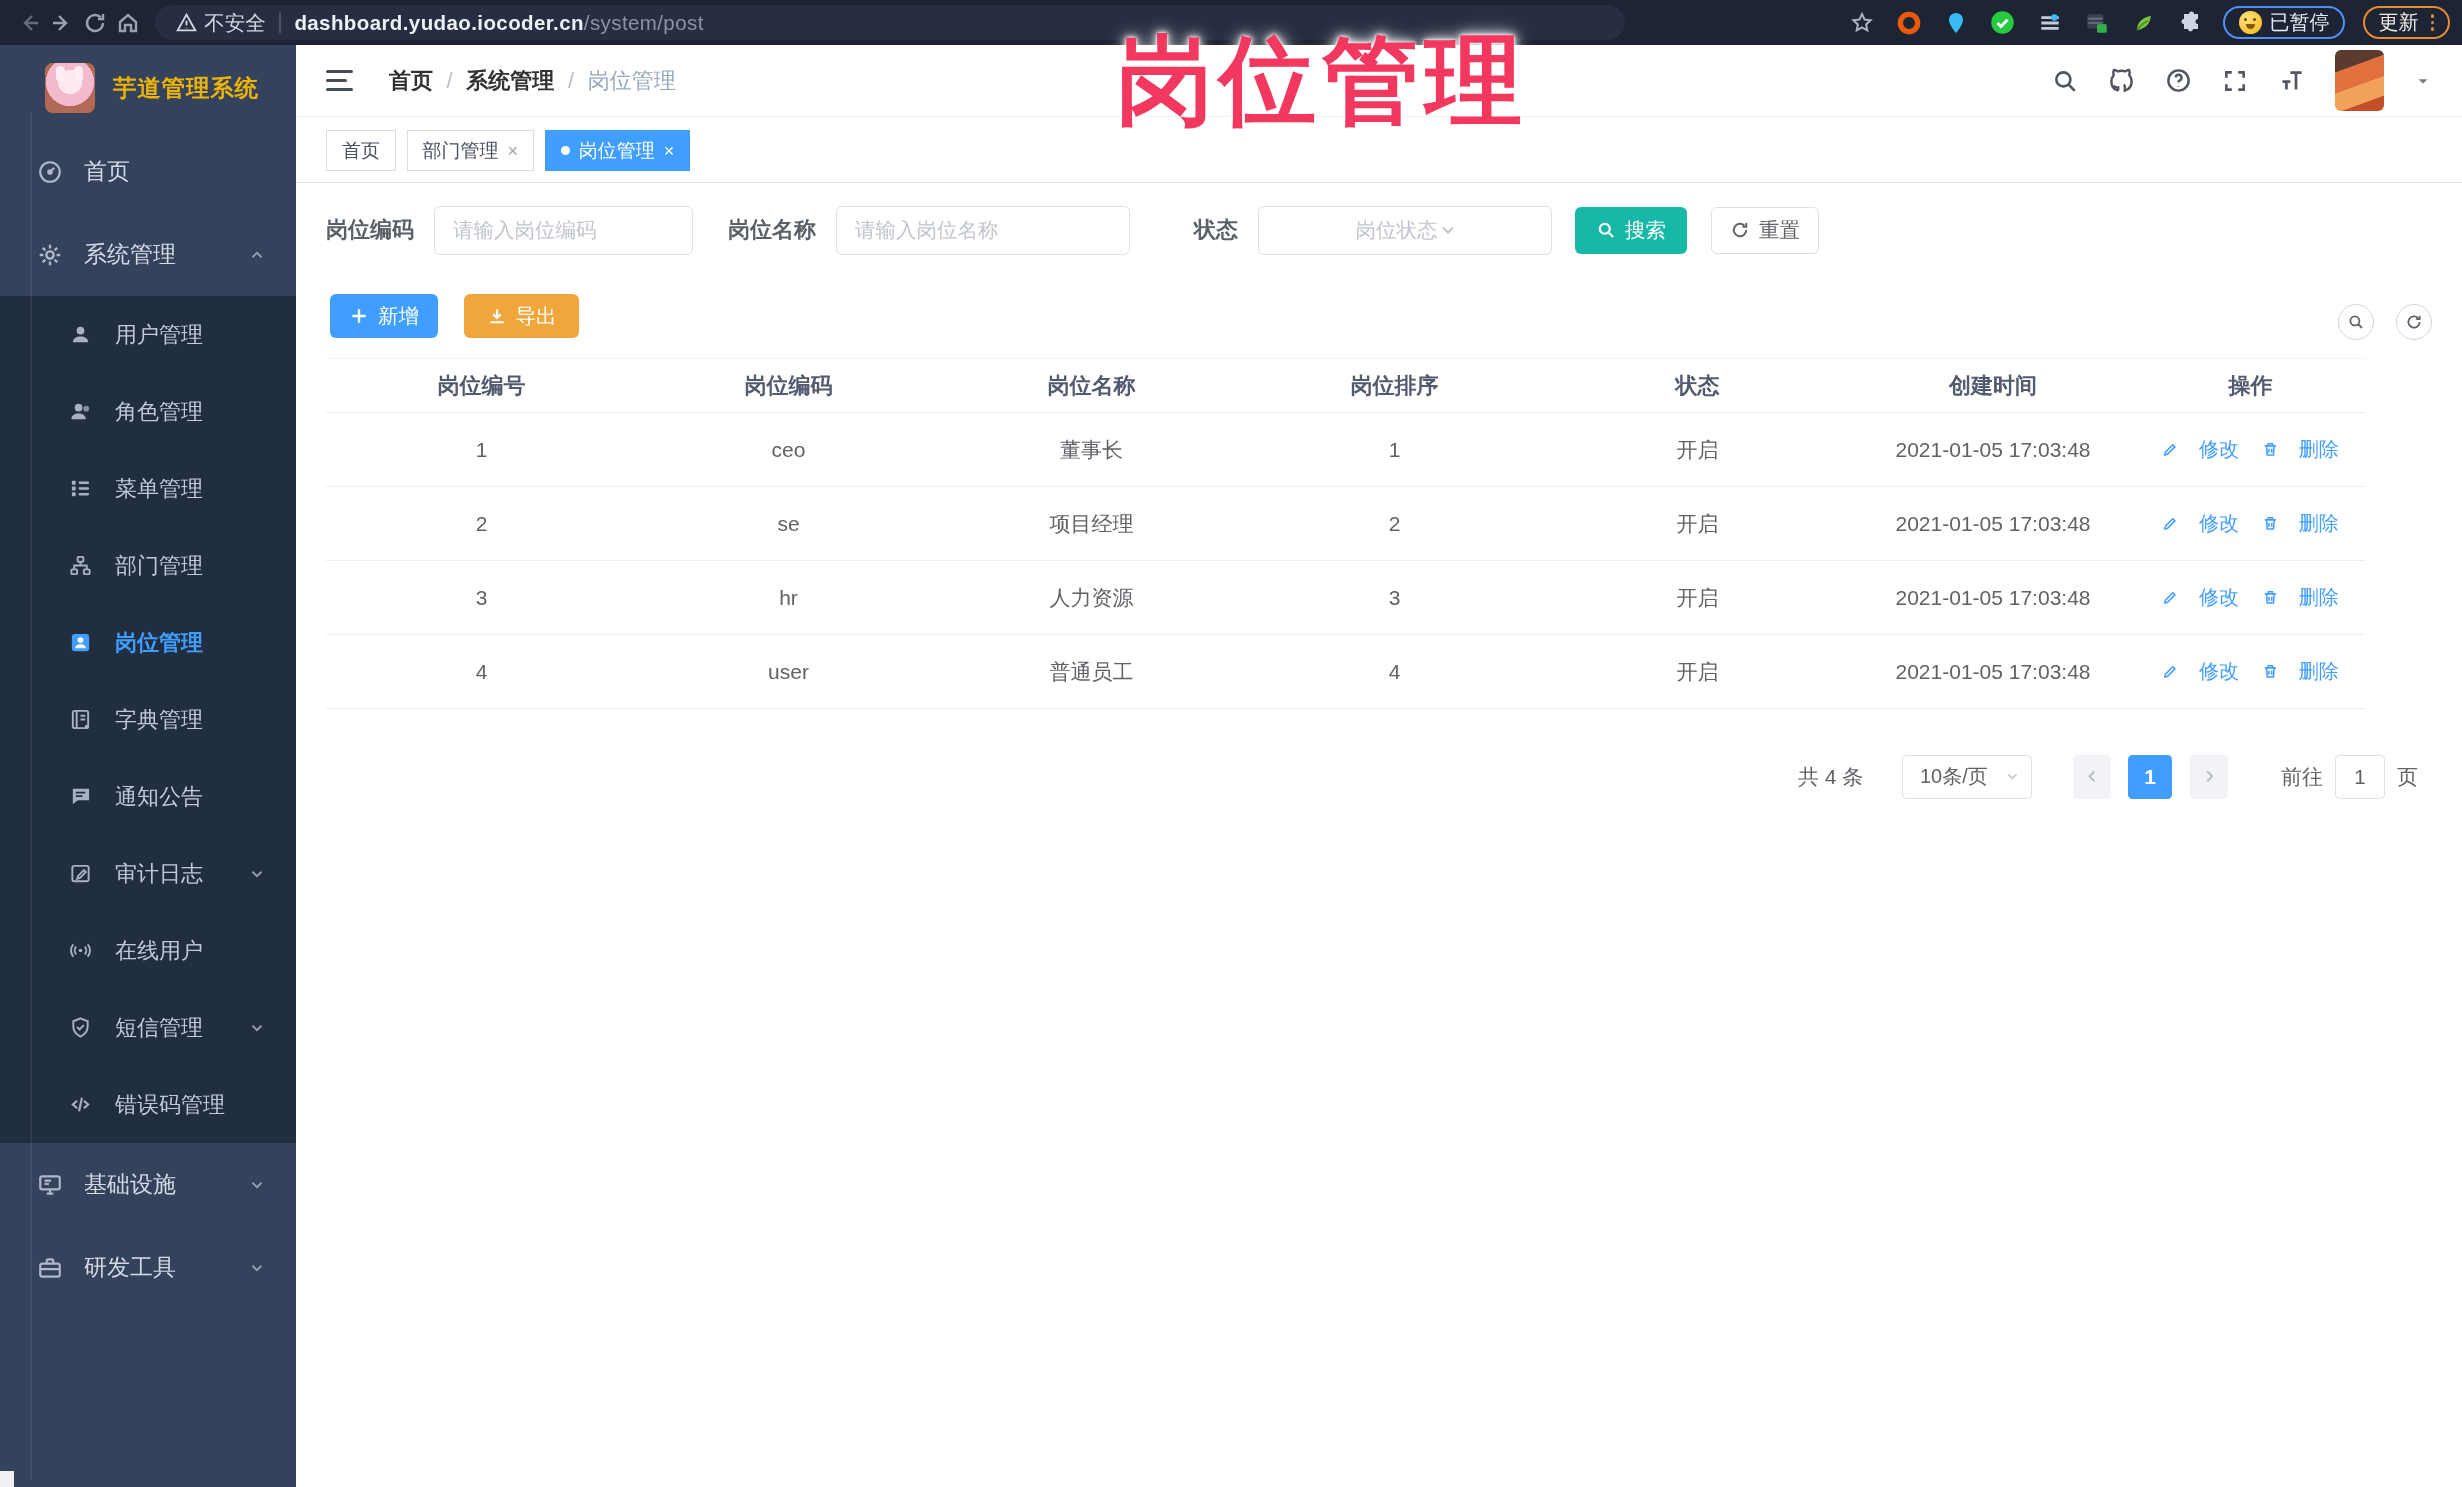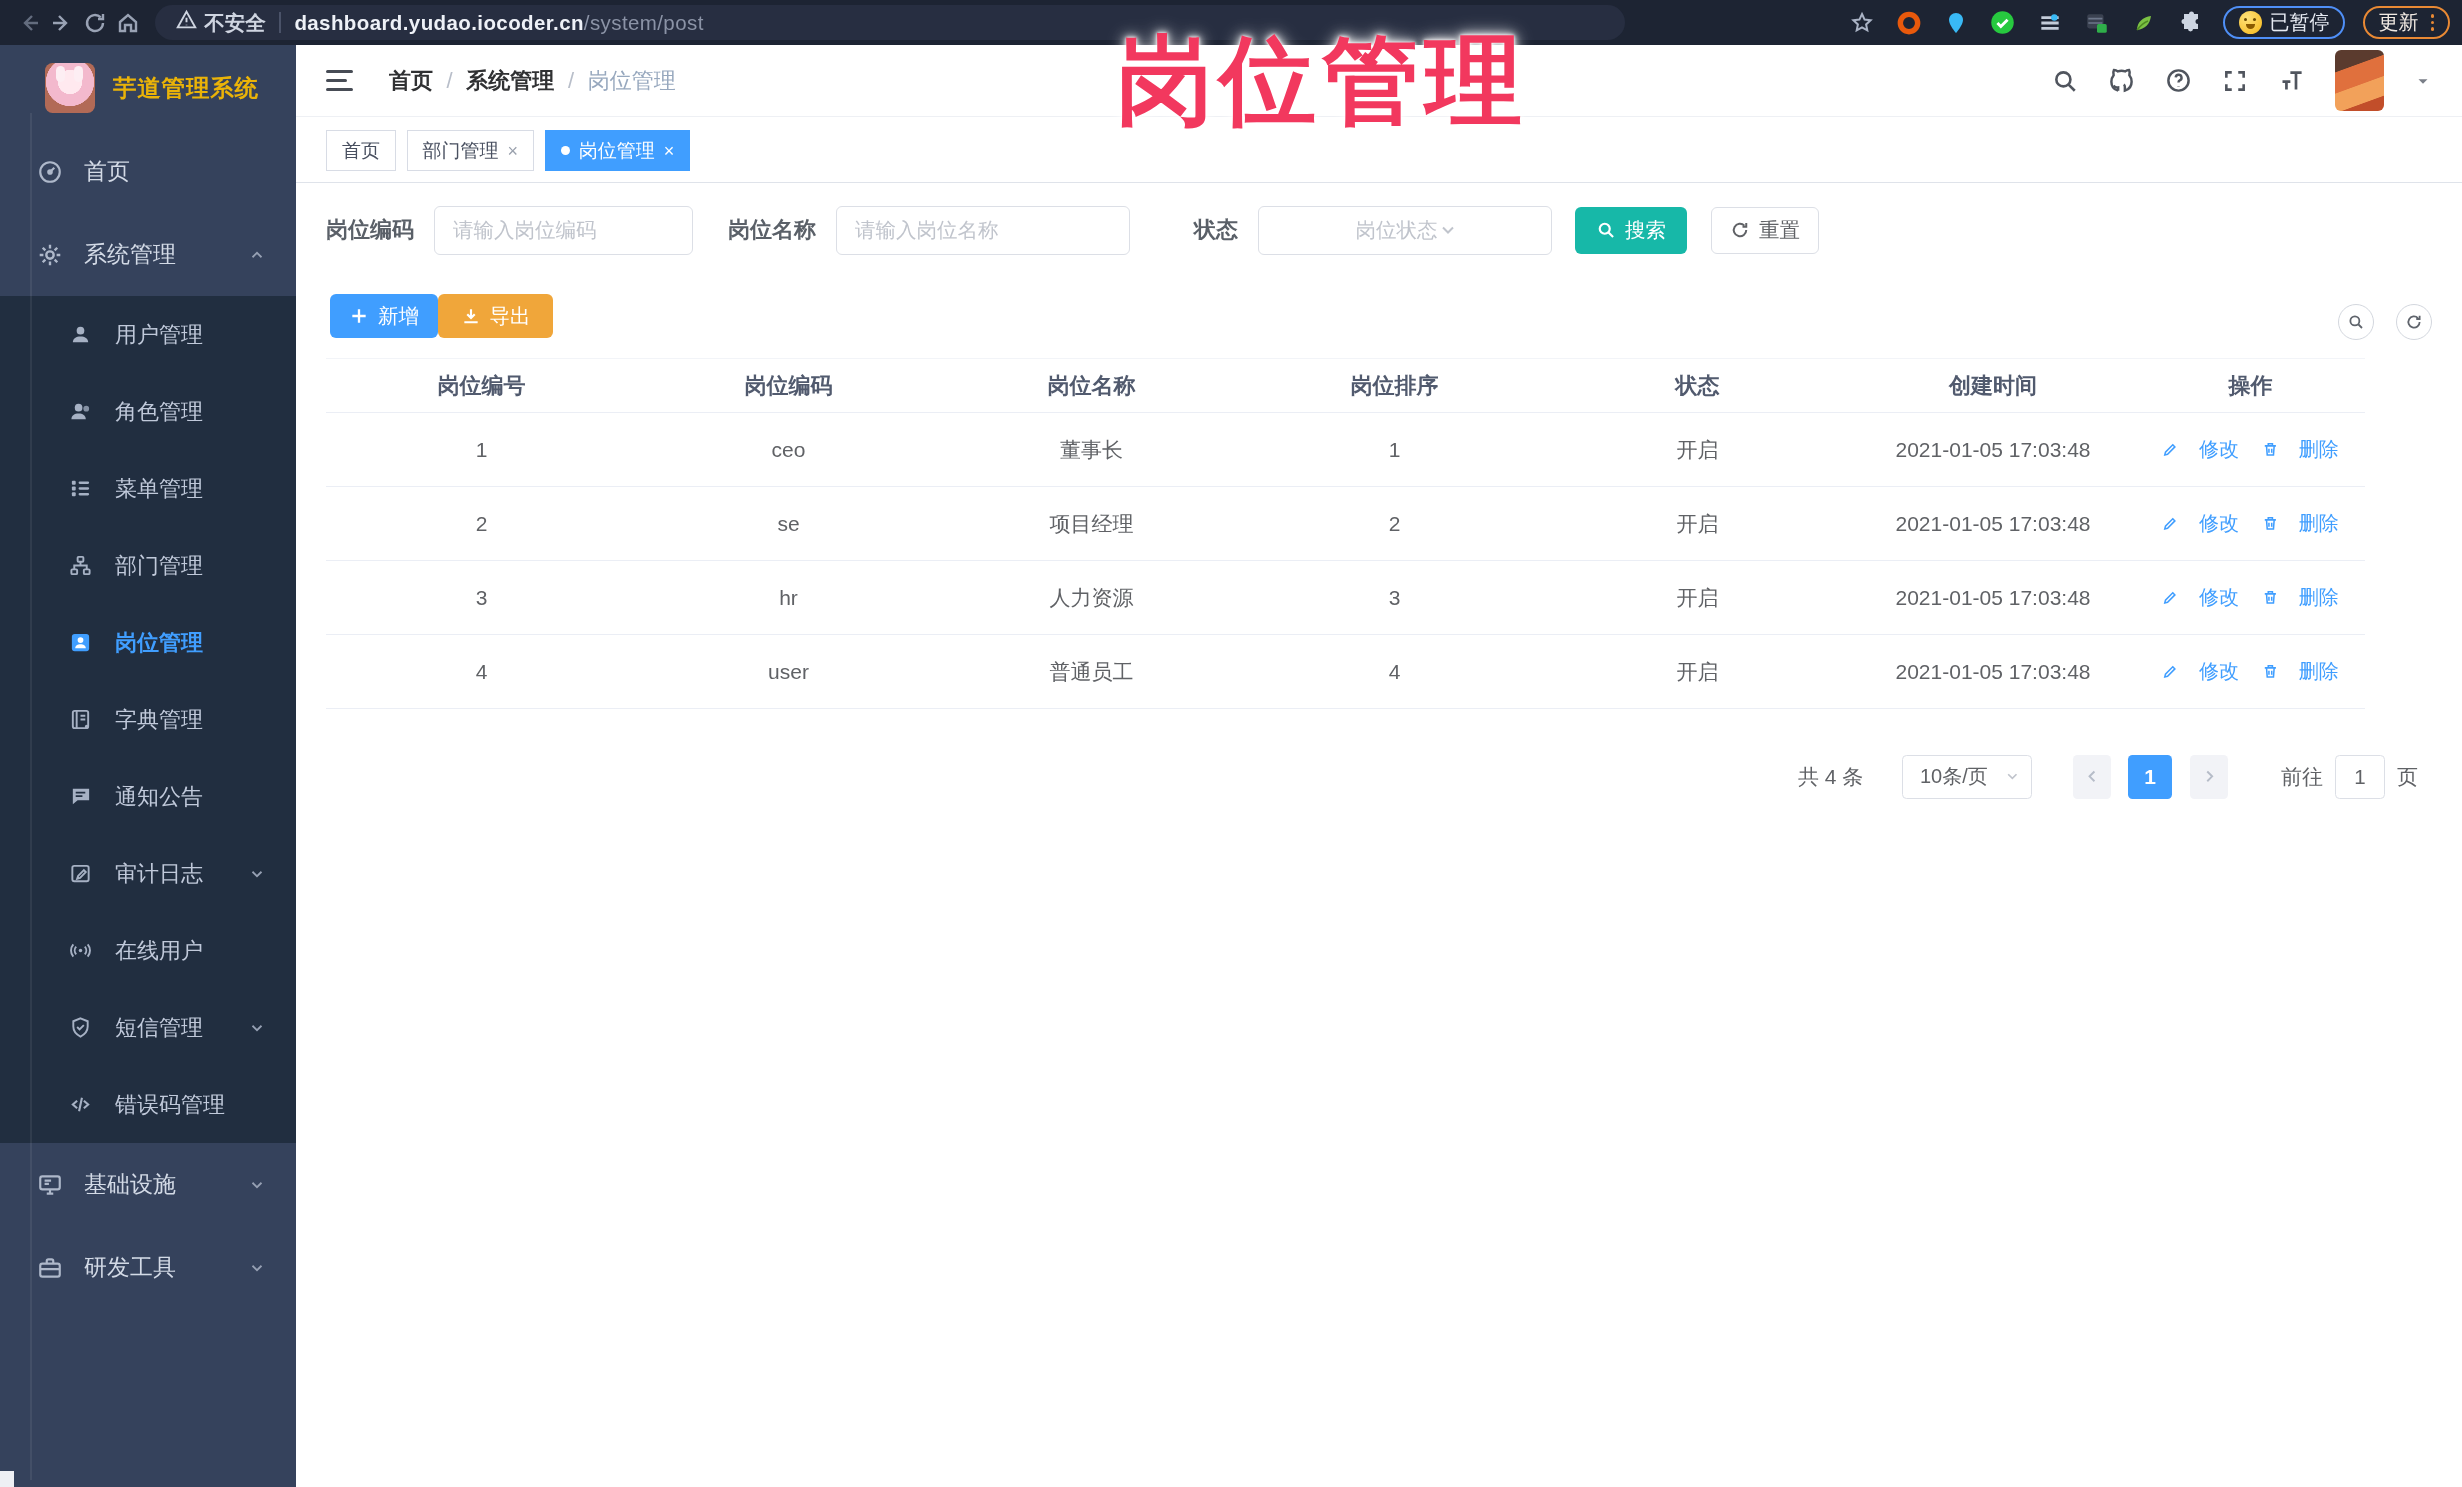--- a/index.html
+++ b/index.html
@@ -6,21 +6,21 @@
   html,body{width:2462px;height:1488px}
   body{font-family:"Liberation Sans",sans-serif;background:#fff;overflow:hidden}
   svg{display:block}
   .stage{position:relative;width:2462px;height:1488px;overflow:hidden;background:#fff}
 
   
   .browser{position:absolute;left:0;top:0;width:100%;height:45px;background:#1d2433;display:flex;align-items:center;padding:0 12px;z-index:5}
   .nav-ic{width:33px;height:33px;display:flex;align-items:center;justify-content:center;border-radius:50%;color:#99a2b4;cursor:pointer}
   .nav-ic.dim{color:#636c7e}
   .urlbar{display:flex;align-items:center;gap:13.6px;height:35px;width:1470px;background:#272e41;border-radius:20px;padding:0 21px;margin-left:10.6px;color:#c8cedb}
-  .url-sec{display:flex;gap:7.6px;font-size:20.5px;color:#cfd5e1;font-weight:700}
+  .url-sec{display:flex;align-items:center;gap:7.6px;font-size:20.5px;color:#cfd5e1;font-weight:400}
   .url-div{width:1.5px;height:21px;background:#4a5268}
   .url-text{font-size:20.5px;font-weight:700;color:#eef1f7;letter-spacing:0.4px}
   .url-text .path{color:#8b93a6;font-weight:400}
   .ext-zone{margin-left:auto;display:flex;align-items:center;gap:18px}
   .ext-ic{width:29px;height:29px;display:flex;align-items:center;justify-content:center;cursor:pointer;position:relative}
   .pill{display:flex;align-items:center;gap:7.6px;height:33px;border-radius:18px;padding:0 13.6px;font-size:20px;color:#e6eaf2;cursor:pointer}
   .pill.paused{border:2.3px solid #4f8ff7}
   .pill.update{border:2.3px solid #e98934;color:#f0e9e2;gap:12px}
   .emoji-face{width:23px;height:23px;border-radius:50%;background:radial-gradient(circle at 35% 30%,#ffe27a,#f5b718);position:relative}
   .emoji-face:before{content:"";position:absolute;left:5.3px;top:6.8px;width:3px;height:3px;border-radius:50%;background:#6b4a00;box-shadow:9px 0 0 #6b4a00}
@@ -70,21 +70,21 @@
   .content{position:absolute;left:296px;top:184px;right:0;bottom:0;background:#fff;z-index:2}
   .search-row{position:absolute;left:30px;top:21px;height:50px;display:flex;align-items:center}
   .f-label{font-size:22px;font-weight:700;color:#5a6068;margin-right:20px}
   .f-input{height:49px;border:1.5px solid #dcdfe6;border-radius:6px;padding:3px 18px;font-size:20.5px;color:#606266;font-family:"Liberation Sans",sans-serif;outline:none}
   .f-input::placeholder{color:#c0c4cc}
   .f-select{height:49px;border:1.5px solid #dcdfe6;border-radius:6px;padding:0 15px 0 18px;display:flex;align-items:center;justify-content:center;cursor:pointer}
   .f-select .ph{font-size:20.5px;color:#c0c4cc}
   .btn{display:flex;align-items:center;justify-content:center;gap:9px;border-radius:6px;font-size:20.5px;cursor:pointer;border:none;font-family:Liberation Sans, sans-serif}
   .btn-search{width:112px;height:47px;background:#17b8a8;color:#fff;margin-left:23px}
   .btn-reset{width:108px;height:47px;background:#fff;color:#606266;border:1.5px solid #dcdfe6;margin-left:24px}
-  .toolbar-row{position:absolute;left:34px;top:110px;display:flex;}
+  .toolbar-row{position:absolute;left:34px;top:110px;display:flex;gap:26px}
   .btn-add{width:108px;height:44px;background:#409eff;color:#fff}
   .btn-export{width:115px;height:44px;background:#f0a63a;color:#fff}
   .circle-btn{position:absolute;top:120px;width:36px;height:36px;border-radius:50%;border:1.5px solid #d3d7de;background:#fff;display:flex;align-items:center;justify-content:center;color:#5f646c;cursor:pointer}
 
   
   .table{position:absolute;left:30px;top:174px;width:2039px}
   .t-row{display:grid;grid-template-columns:311px 303px 303px 303px 303px 288px 227px;align-items:center;border-bottom:1.5px solid #ebeef5}
   .t-head{height:55px;border-top:1.5px solid #f2f4f8}
   .t-head .cell{font-size:22px;font-weight:700;color:#515a6e}
   .t-data{height:74px}

